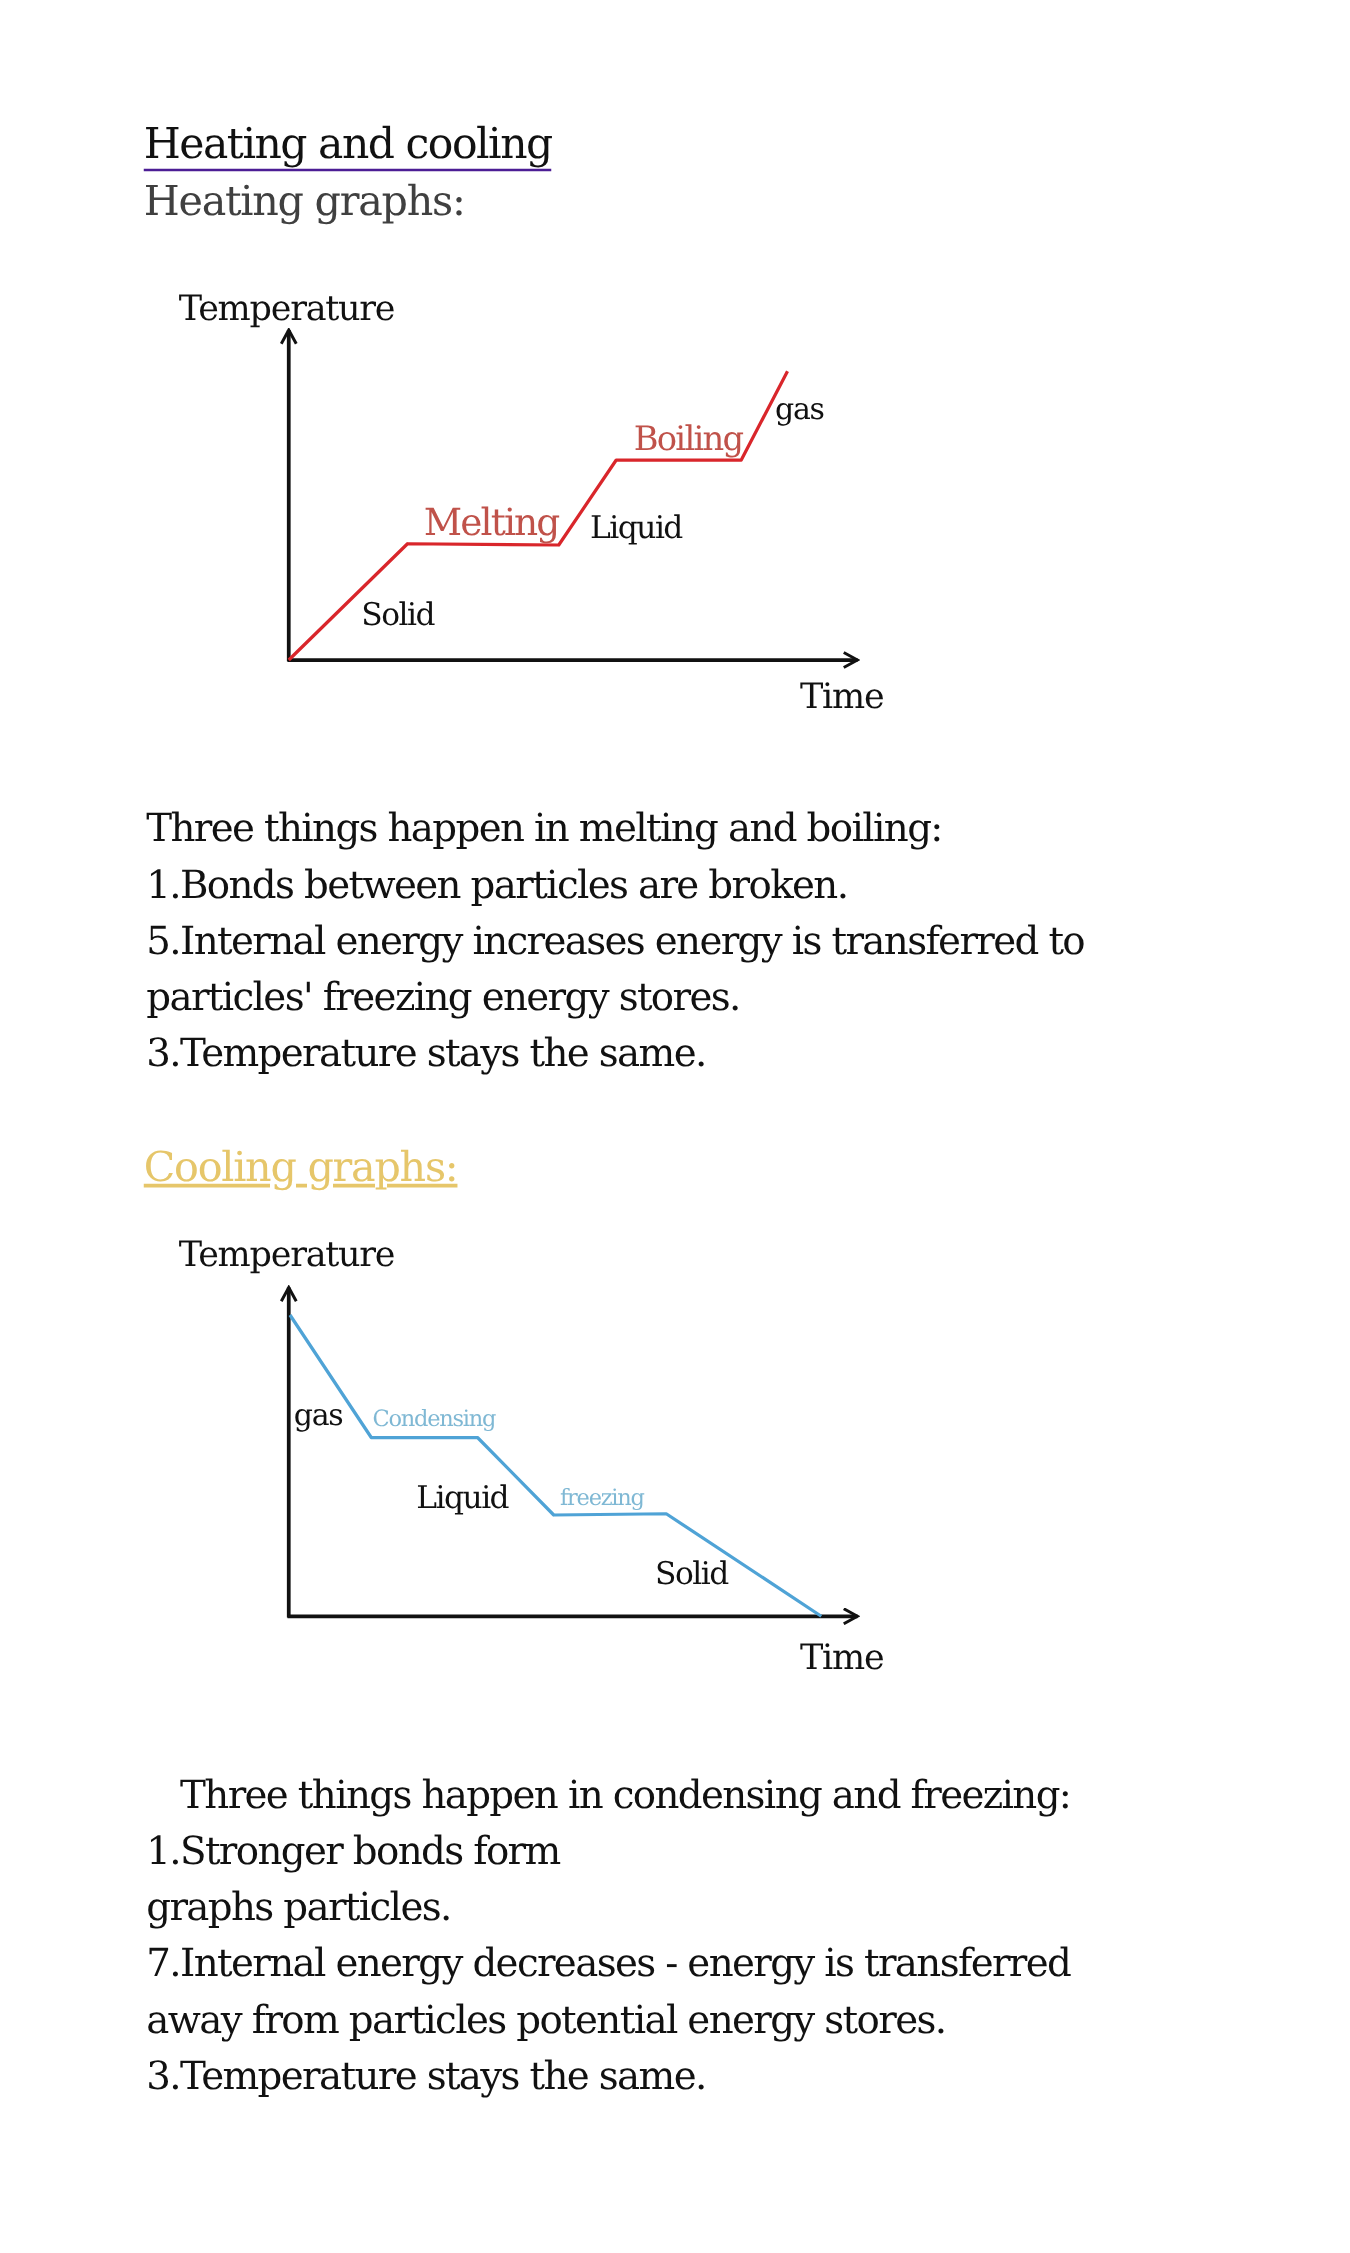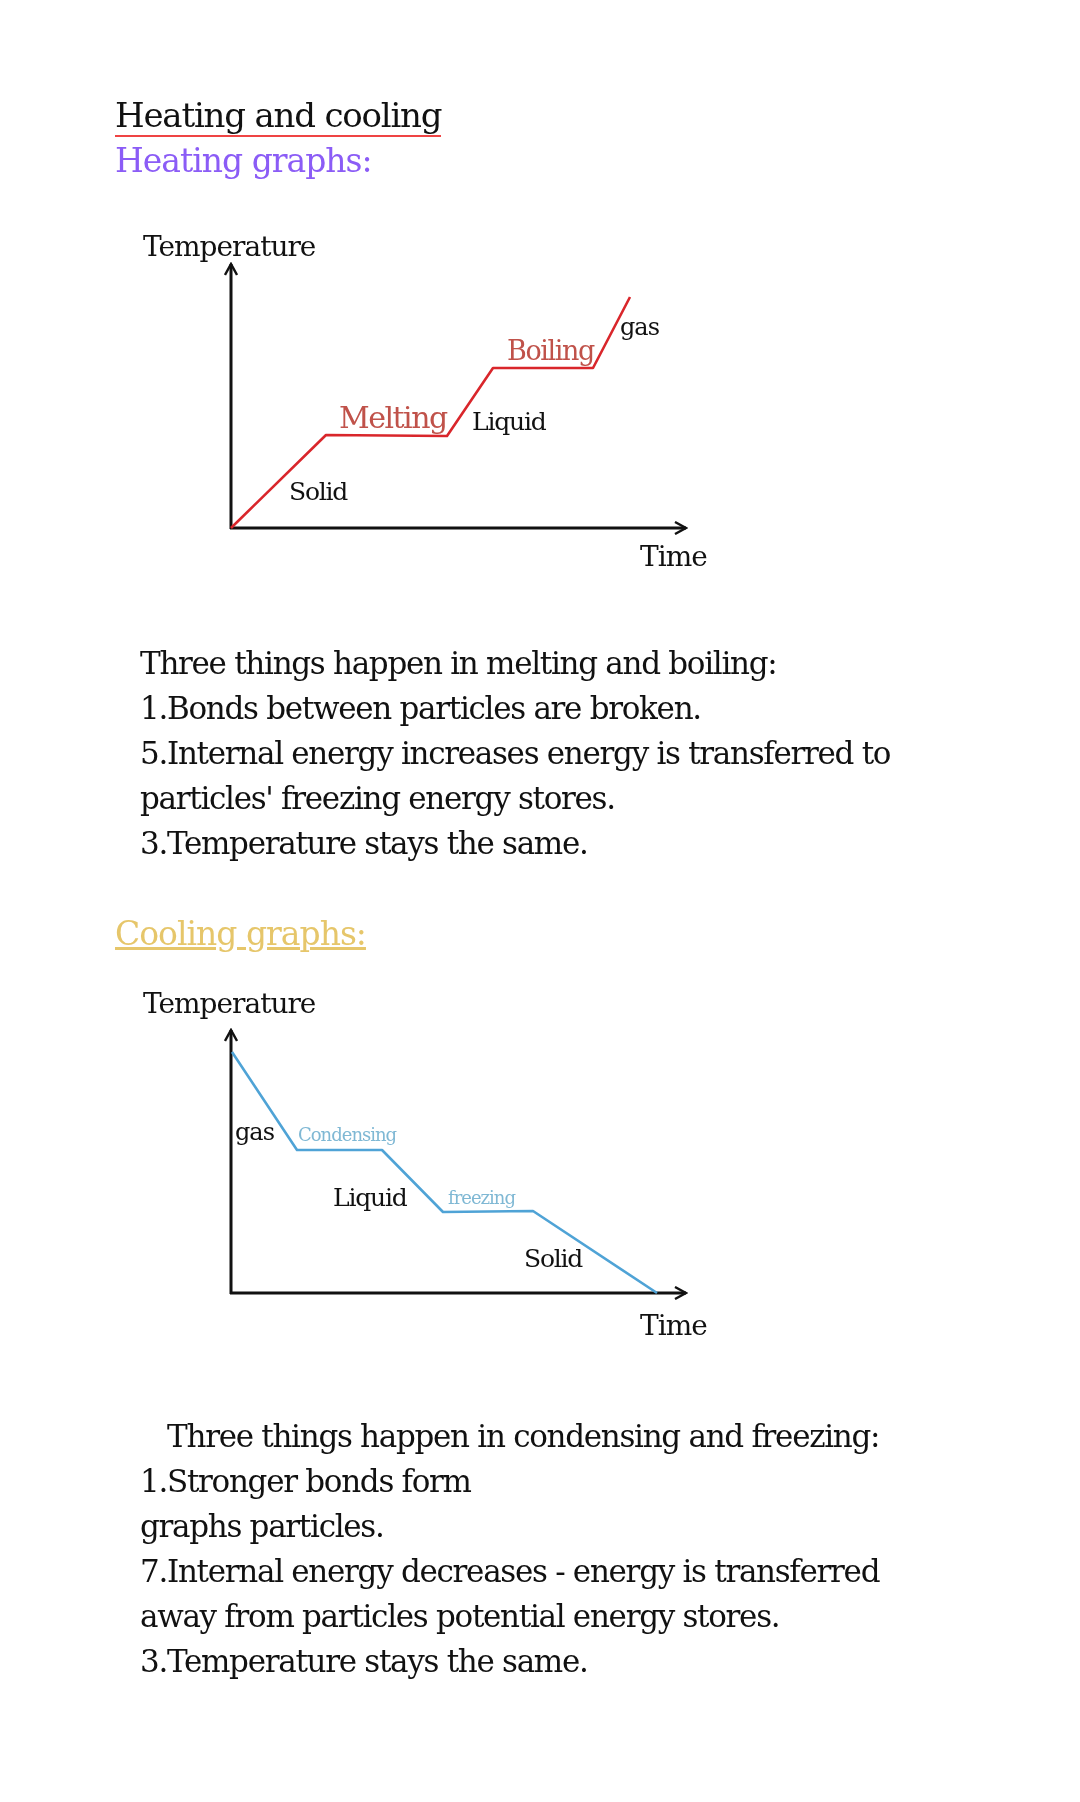--- a/index.html
+++ b/index.html
@@ -1,32 +1,32 @@
 <!DOCTYPE html>
 <html><head>
 <meta charset="utf-8">
 <style>
   html, body { margin: 0; padding: 0; background: #ffffff; }
   body { width: 1080px; height: 1802px; position: relative; overflow: hidden;
          font-family: "DejaVu Serif", "Liberation Serif", serif; color: #111; }
   .abs { position: absolute; white-space: nowrap; }
   .title { left: 115px; top: 96px; font-size: 34px; line-height: 38px; letter-spacing: -1.2px;
-           border-bottom: 2px solid #ef4444; padding-bottom: 1px; }
+           border-bottom: 2px solid #4c1d95; padding-bottom: 1px; }
   .subhead { left: 115px; font-size: 33px; line-height: 38px; letter-spacing: -1px; }
   .para { left: 117px; font-size: 31px; line-height: 45px; letter-spacing: -1.3px; }
-  .para div { white-space: nowrap; margin-left: 23px; }
+  .para div { white-space: nowrap; }
   svg.chart { position: absolute; left: 0; overflow: visible; }
   svg text { font-family: "DejaVu Serif", "Liberation Serif", serif; }
 </style>
 </head>
 <body>
 
 <div class="abs title">Heating and cooling</div>
 
-<div class="abs subhead" style="top:142px; color:#8b5cf6;text-align:right;">Heating graphs:</div>
+<div class="abs subhead" style="top:142px; color:#404040;text-align:right;">Heating graphs:</div>
 
 <svg class="chart" width="1080" height="600" style="top:0;">
   <defs>
     <marker id="arrH" markerWidth="14" markerHeight="14" refX="12" refY="7" orient="auto" markerUnits="userSpaceOnUse">
       <path d="M1,1 L12,7 L1,13" fill="none" stroke="#111" stroke-width="2.4"></path>
     </marker>
   </defs>
   <text x="143" y="256" font-size="28" letter-spacing="-1" fill="#111">Temperature</text>
   <line x1="231" y1="529" x2="231" y2="264" stroke="#111" stroke-width="3" marker-end="url(#arrH)"></line>
   <line x1="230" y1="528" x2="686" y2="528" stroke="#111" stroke-width="3" marker-end="url(#arrH)"></line>

